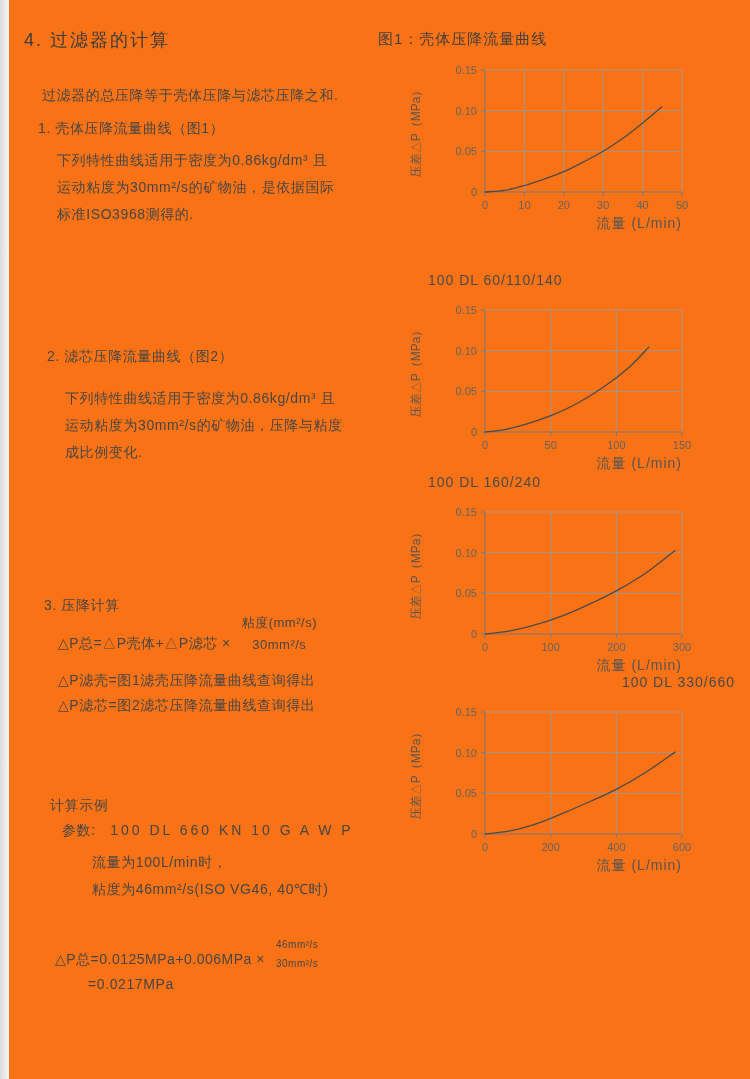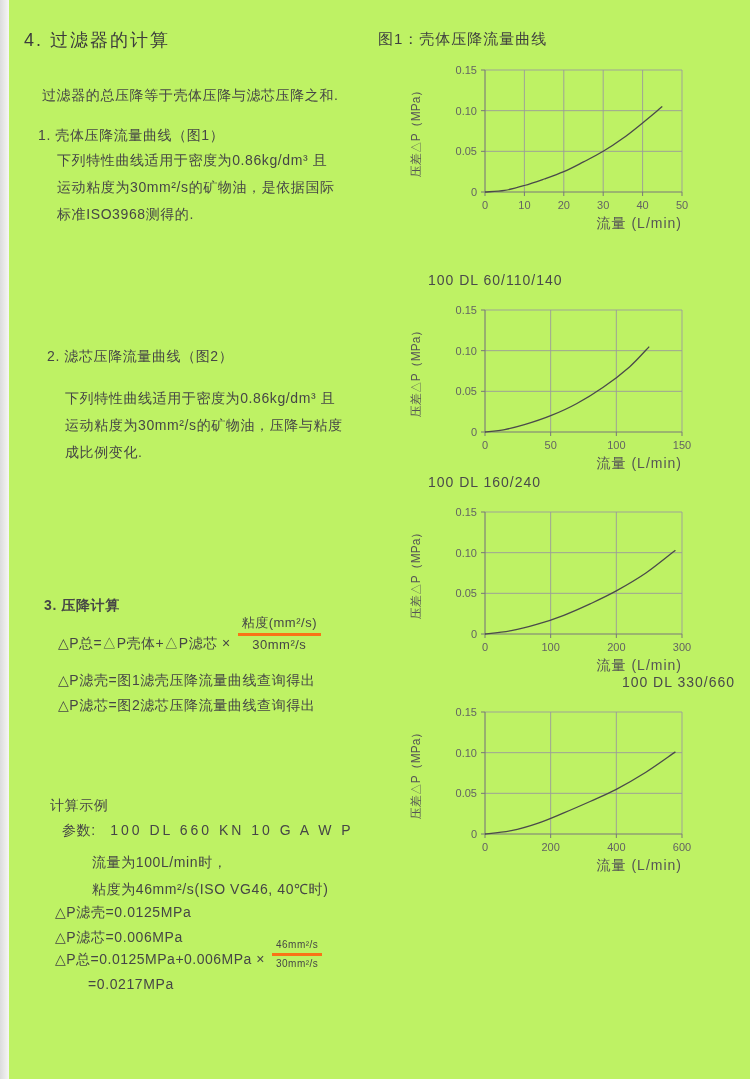--- a/index.html
+++ b/index.html
@@ -1,18 +1,18 @@
 <!DOCTYPE html>
 <html><head>
 <meta charset="utf-8">
 <style>
   html,body { margin:0; padding:0; background:#e9e9e9; }
   .page {
     position:relative; width:750px; height:1079px; margin:0 auto;
-    background:#bef264; overflow:hidden;
+    background:#f97316; overflow:hidden;
     font-family:"Liberation Sans", sans-serif;
     color:#464646;
   }
   .scan-edge { position:absolute; left:0; top:0; width:9px; height:100%;
     background:linear-gradient(to right,#dcdcdc,#f6f6f5); }
   .abs { position:absolute; }
   .doc-title { font-size:18px; letter-spacing:2px; color:#3c3c3c; }
   .body-text { font-size:14px; letter-spacing:0.6px; }
   .lines div { line-height:27px; }
   .notes div { line-height:25px; }
@@ -31,59 +31,55 @@
 </head>
 <body>
 
 <div class="page">
   <div class="scan-edge"></div>
 
   <div class="abs doc-title" style="left:24px; top:28px;">4. 过滤器的计算</div>
 
   <div class="abs body-text" style="left:42px; top:87px;">过滤器的总压降等于壳体压降与滤芯压降之和.</div>
 
-  <div class="abs body-text" style="left:38px; top:120px;margin-top:7px;">1. 壳体压降流量曲线（图1）</div>
+  <div class="abs body-text" style="left:38px; top:120px;">1. 壳体压降流量曲线（图1）</div>
   <div class="abs body-text lines" style="left:57px; top:147px;">
     <div>下列特性曲线适用于密度为0.86kg/dm³ 且</div>
     <div>运动粘度为30mm²/s的矿物油，是依据国际</div>
     <div>标准ISO3968测得的.</div>
   </div>
 
   <div class="abs body-text" style="left:47px; top:348px;">2. 滤芯压降流量曲线（图2）</div>
   <div class="abs body-text lines" style="left:65px; top:385px;">
     <div>下列特性曲线适用于密度为0.86kg/dm³ 且</div>
     <div>运动粘度为30mm²/s的矿物油，压降与粘度</div>
     <div>成比例变化.</div>
   </div>
 
-  <div class="abs body-text" style="left:44px; top:597px;font-weight:bold;">3. 压降计算</div>
+  <div class="abs body-text" style="left:44px; top:597px;">3. 压降计算</div>
   <div class="abs formula-row" style="left:58px; top:615px;">
     <span>△P总=△P壳体+△P滤芯 ×</span>
     <span class="frac" style="font-size:13px;">
       <span class="num">粘度(mm²/s)</span>
       <span class="den">30mm²/s</span>
     </span>
   </div>
   <div class="abs body-text notes" style="left:58px; top:668px;">
     <div>△P滤壳=图1滤壳压降流量曲线查询得出</div>
     <div>△P滤芯=图2滤芯压降流量曲线查询得出</div>
   </div>
 
   <div class="abs body-text" style="left:50px; top:797px;">计算示例</div>
   <div class="abs body-text" style="left:62px; top:822px;">
     <span>参数:</span>
     <span class="param-value" style="margin-left:10px;">100 DL 660 KN 10 G A W P</span>
   </div>
   <div class="abs body-text lines" style="left:92px; top:849px;">
     <div>流量为100L/min时，</div>
     <div>粘度为46mm²/s(ISO VG46, 40℃时)</div>
-  </div>
-  <div class="abs body-text results" style="left:55px; top:900px;">
-    <div>△P滤壳=0.0125MPa</div>
-    <div>△P滤芯=0.006MPa</div>
   </div>
   <div class="abs formula-row" style="left:55px; top:938px;">
     <span>△P总=0.0125MPa+0.006MPa ×</span>
     <span class="frac frac-sm">
       <span class="num">46mm²/s</span>
       <span class="den">30mm²/s</span>
     </span>
   </div>
   <div class="abs body-text" style="left:88px; top:976px;">=0.0217MPa</div>
 

